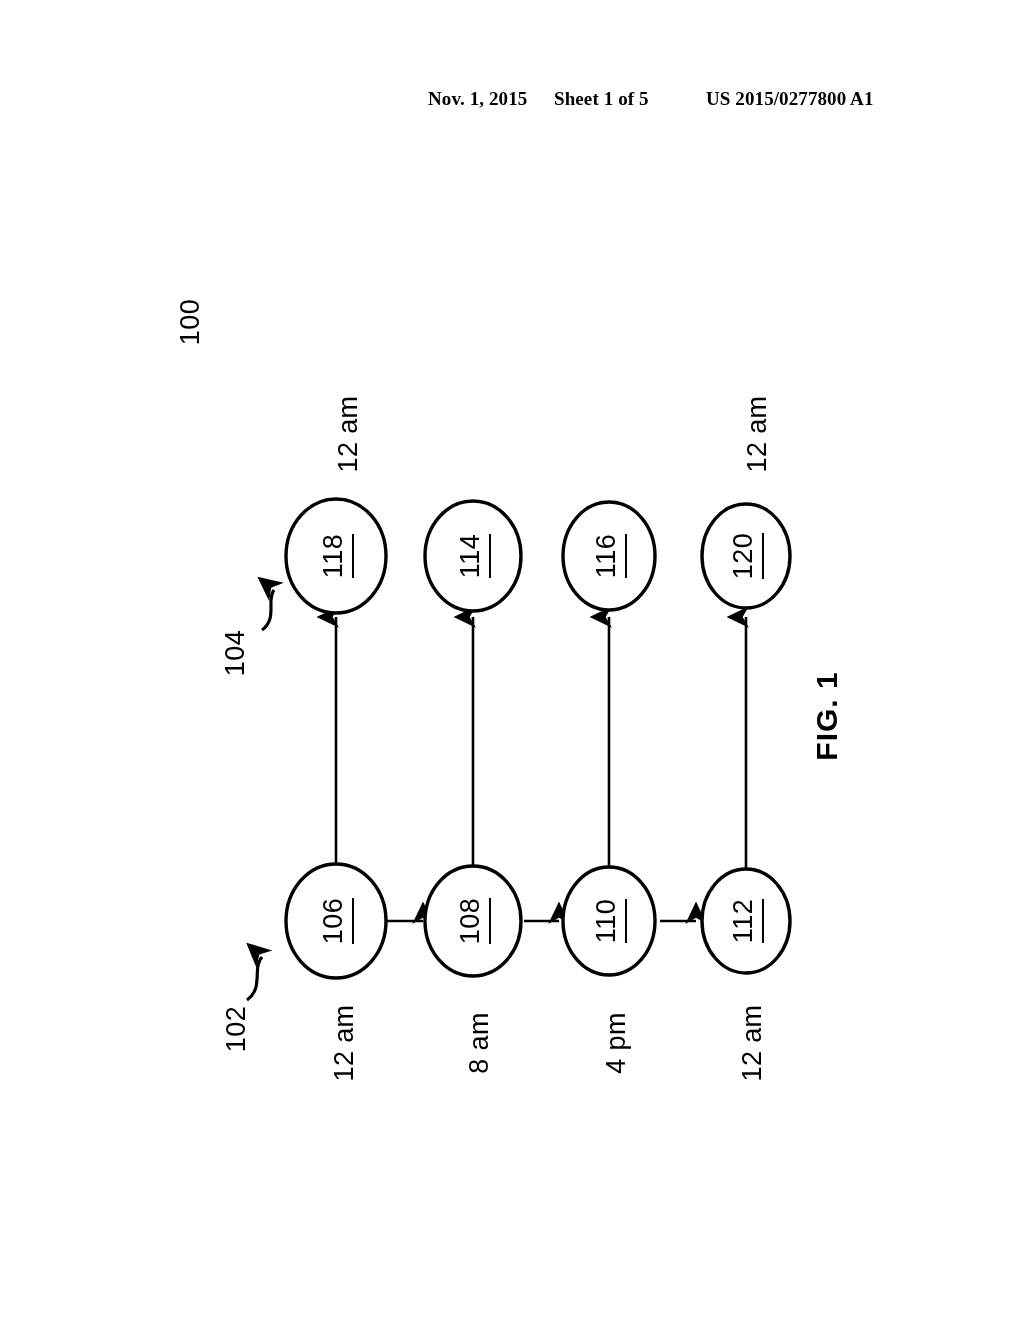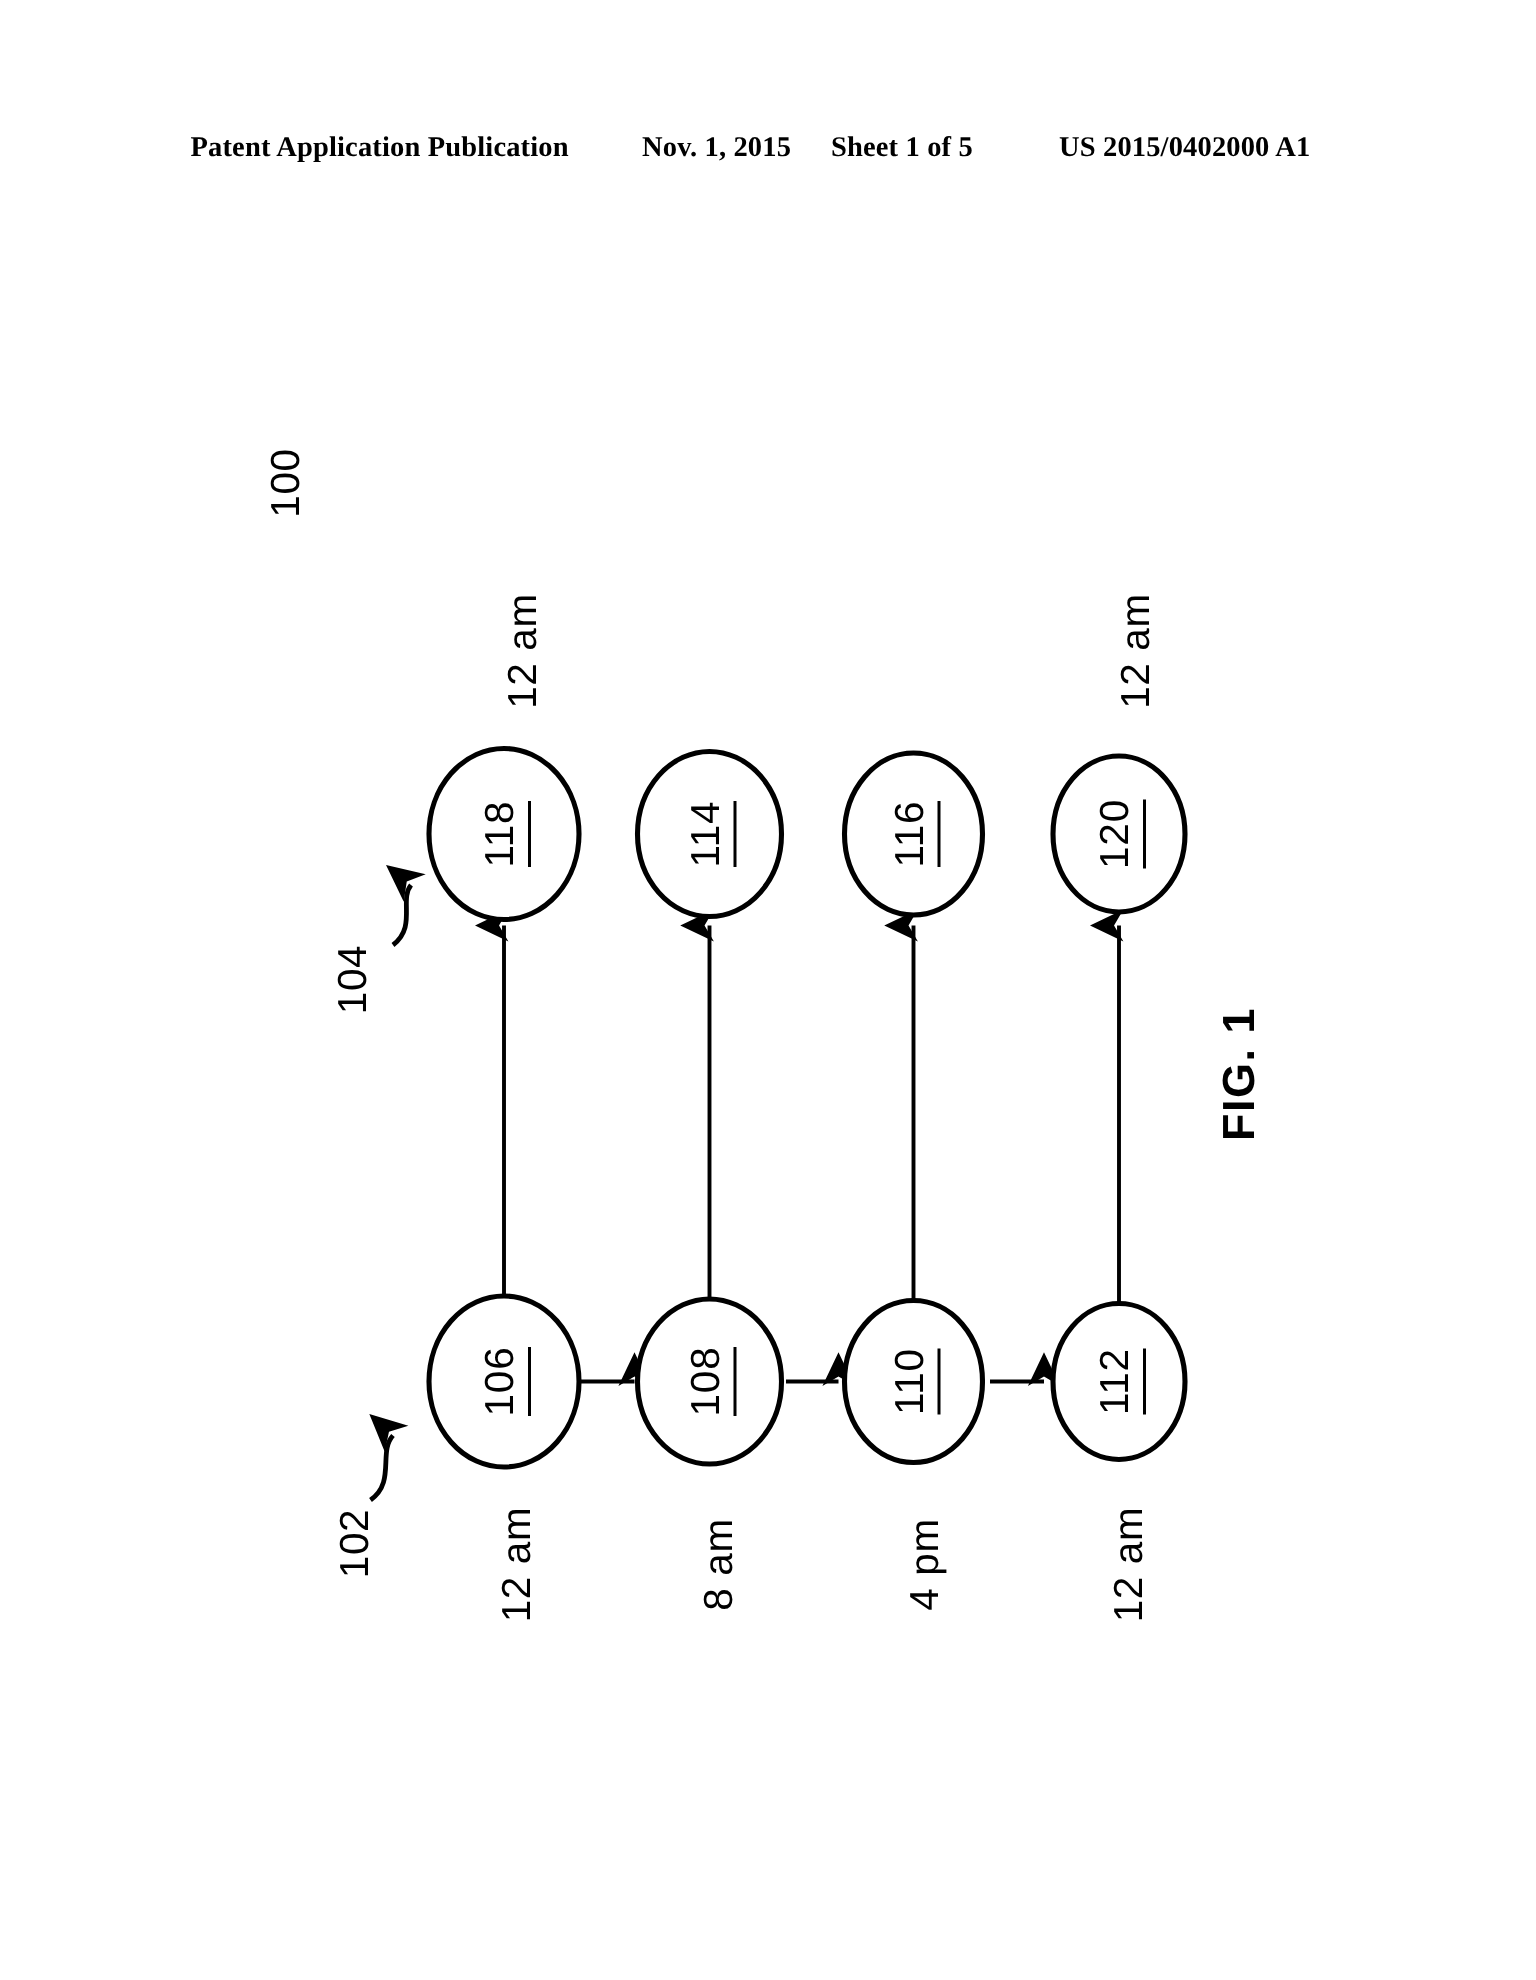--- a/index.html
+++ b/index.html
@@ -123,24 +123,23 @@
   .caption-label {
     font-size: 30px;
     font-weight: bold;
     letter-spacing: 1px;
   }
 </style>
 </head>
 <body>
 
 <div class="page-header">
-  <span class="hdr-pub">Patent Application Publication</span>
   <span class="hdr-date">Nov. 1, 2015</span>
   <span class="hdr-sheet">Sheet 1 of 5</span>
-  <span class="hdr-num">US 2015/0402000 A1</span>
+  <span class="hdr-num">US 2015/0277800 A1</span>
 </div>
 
 <div class="figure">
 
   <svg viewBox="0 0 1024 1320" xmlns="http://www.w3.org/2000/svg">
     <defs>
       <marker id="arrowUp" viewBox="0 0 12 12" refX="6" refY="10" markerWidth="9" markerHeight="9" orient="auto-start-reverse">
         <path d="M 6 0 L 11.5 11.5 L 6 8.3 L 0.5 11.5 Z" fill="#000"></path>
       </marker>
       <marker id="arrowRight" viewBox="0 0 12 12" refX="6" refY="10" markerWidth="9" markerHeight="9" orient="auto-start-reverse">

